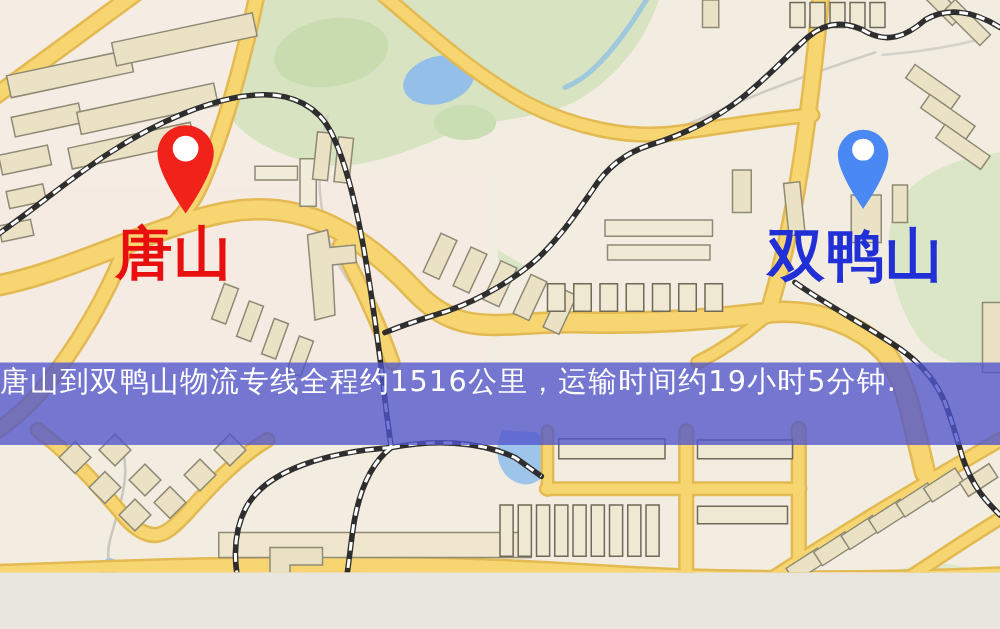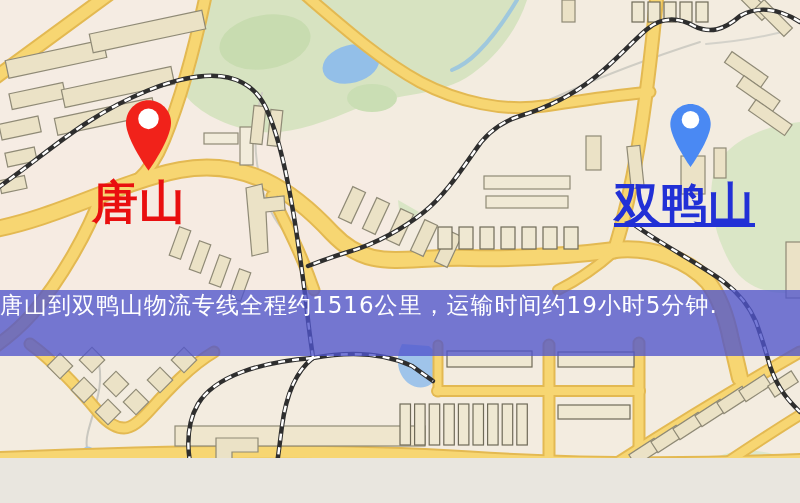--- a/index.html
+++ b/index.html
@@ -10,21 +10,21 @@
   }
   .map-svg{position:absolute;left:0;top:0;width:800px;height:503px;display:block;}
   .marker{position:absolute;}
   .marker svg{display:block;}
   .city-label{
     position:absolute;font-weight:900;font-size:46px;line-height:1;
     letter-spacing:1px;white-space:nowrap;
     font-family:"DejaVu Sans","Liberation Sans",sans-serif;
   }
   .city-label.origin{left:92px;top:179px;color:#e90f0f;}
-  .city-label.destination{left:614px;top:181px;color:#2130d6;text-decoration:underline;}
+  .city-label.destination{left:614px;top:181px;color:#2130d6;}
   .banner{
     position:absolute;left:0;top:290px;width:800px;height:66px;
     background:rgba(79,84,204,0.78);
     display:flex;
     box-sizing:border-box;
     color:#ffffff;font-size:23px;letter-spacing:1px;
     white-space:nowrap;
   }
 </style>
 </head>

